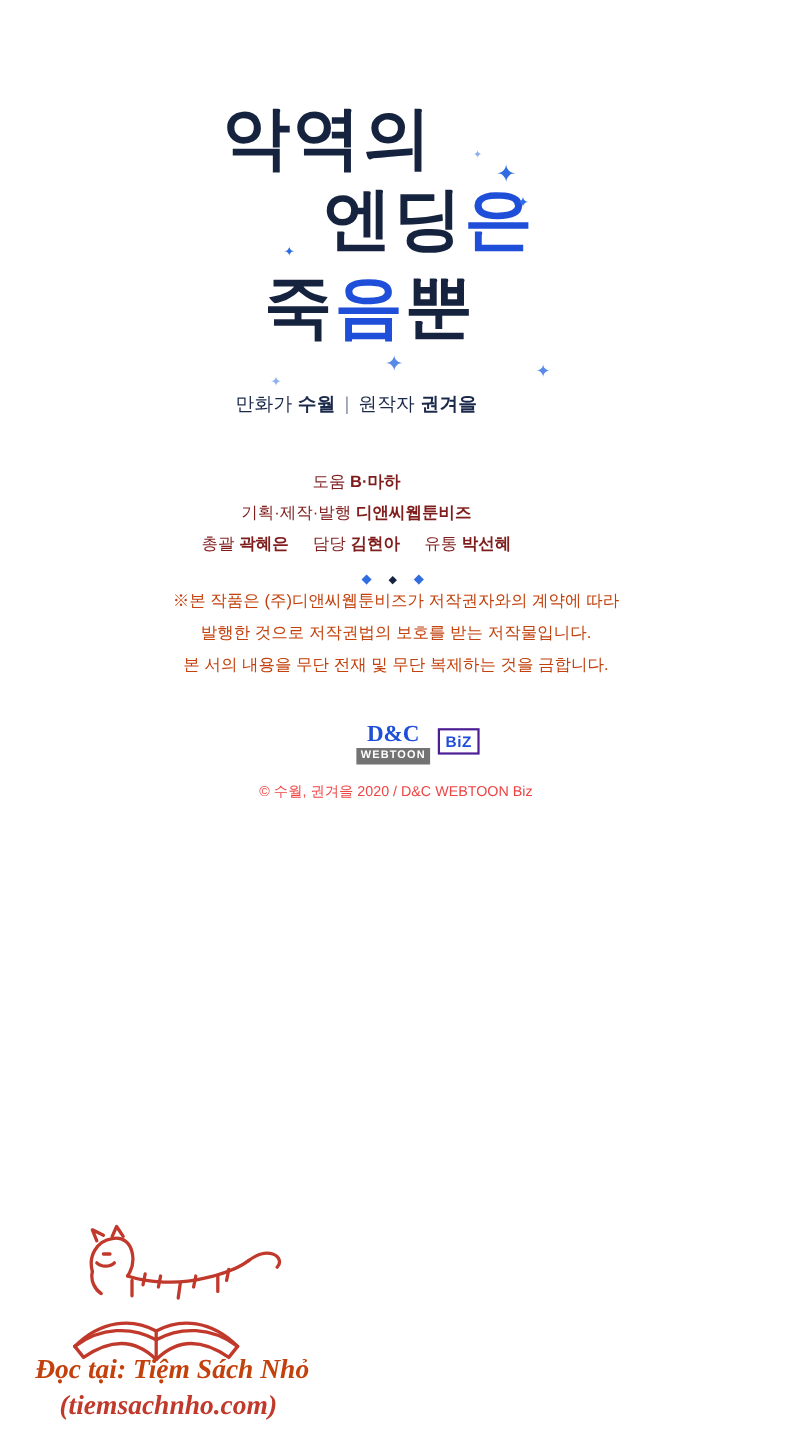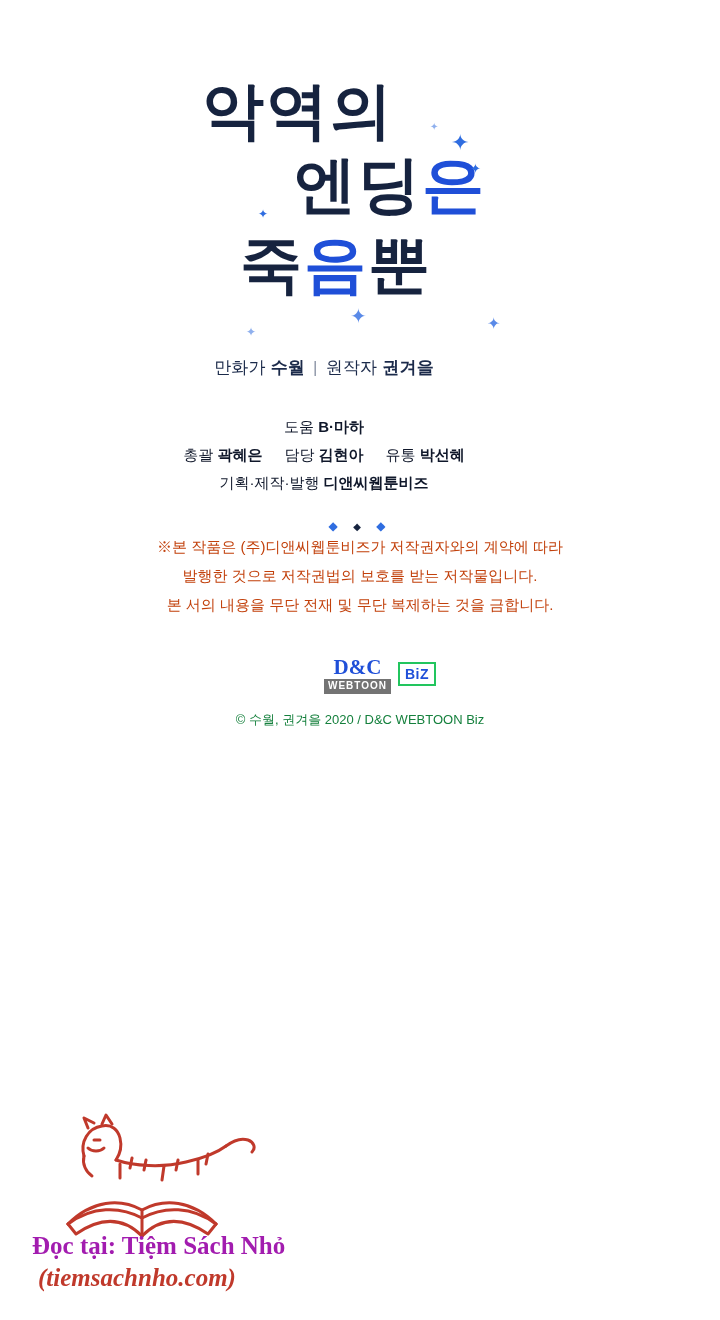--- a/index.html
+++ b/index.html
@@ -12,21 +12,21 @@
     height: 1320px;
     position: relative;
     font-family: "Liberation Sans", sans-serif;
     color: #1b2a4a;
     overflow: hidden;
   }
 
   
   .title-art {
     position: absolute;
-    top: 58px;
+    top: 73px;
     left: 0;
     width: 664px;
     height: 250px;
   }
   .title-art .logo-text {
     position: absolute;
     left: 0;
     width: 720px;
     text-align: center;
     font-family: "Liberation Serif", serif;
@@ -87,24 +87,24 @@
   }
   .credit-main .bold {
     font-weight: bold;
   }
   .credit-main .sep {
     color: #8b93a5;
     margin: 0 8px;
     font-weight: normal;
   }
   .credit-rows {
-    margin-top: 34px;
+    margin-top: 46px;
     font-size: 15px;
     line-height: 28px;
-    color: #0f172a;
+    color: #7f1d1d;
   }
   .credit-rows .bold { font-weight: bold; }
   .credit-rows .gap { display: inline-block; width: 22px; }
 
   
   .divider {
     position: absolute;
     top: 519px;
     left: 0;
     width: 720px;
@@ -164,56 +164,57 @@
     letter-spacing: 1px;
     padding: 1px 4px 2px 4px;
     line-height: 12px;
     margin-top: 1px;
   }
   .pub-biz {
     display: inline-block;
     vertical-align: top;
     margin-left: 3px;
     margin-top: 7px;
-    border: 2px solid #22c55e;
+    border: 2px solid #4c1d95;
     color: #1f4fd8;
     font-weight: bold;
     font-size: 14px;
     line-height: 16px;
     padding: 2px 5px;
     letter-spacing: 0.5px;
   }
   .copyright {
     margin-top: 16px;
     font-size: 13px;
-    color: #15803d;
+    color: #ef4444;
   }
 
   
   .watermark {
     position: absolute;
     left: 30px;
     bottom: 8px;
     width: 300px;
     height: 200px;
     color: #c0392b;
   }
   .wm-text1 {
     position: absolute;
     left: 2px;
     top: 120px;
     font-family: "Liberation Serif", serif;
+    font-style: italic;
     font-weight: bold;
     font-size: 25px;
-    color: #a21caf;
+    color: #c2410c;
     white-space: nowrap;
   }
   .wm-text2 {
     position: absolute;
-    left: 8px;
+    left: 24px;
     top: 152px;
     font-family: "Liberation Serif", serif;
     font-style: italic;
     font-weight: bold;
     font-size: 25px;
     color: #c0392b;
     white-space: nowrap;
   }
   .wm-art {
     position: absolute;
@@ -247,28 +248,28 @@
     <span class="bold">수월</span><span class="sep">|</span><span>원작자</span>
     <span class="bold">권겨을</span>
   </div>
 
   <div class="credit-rows">
     <div>
       <span>도움</span>
       <span class="bold">B·마하</span>
     </div>
     <div>
+      <span>기획·제작·발행</span>
+      <span class="bold">디앤씨웹툰비즈</span>
+    </div>
+    <div>
       <span>총괄</span>
       <span class="bold">곽혜은</span><span class="gap"></span><span>담당</span>
       <span class="bold">김현아</span><span class="gap"></span><span>유통</span>
       <span class="bold">박선혜</span>
-    </div>
-    <div>
-      <span>기획·제작·발행</span>
-      <span class="bold">디앤씨웹툰비즈</span>
     </div>
   </div>
 </div>
 
 <div class="divider">
   <span>◆</span>
   <span class="dia">◆</span>
   <span>◆</span>
 </div>
 

